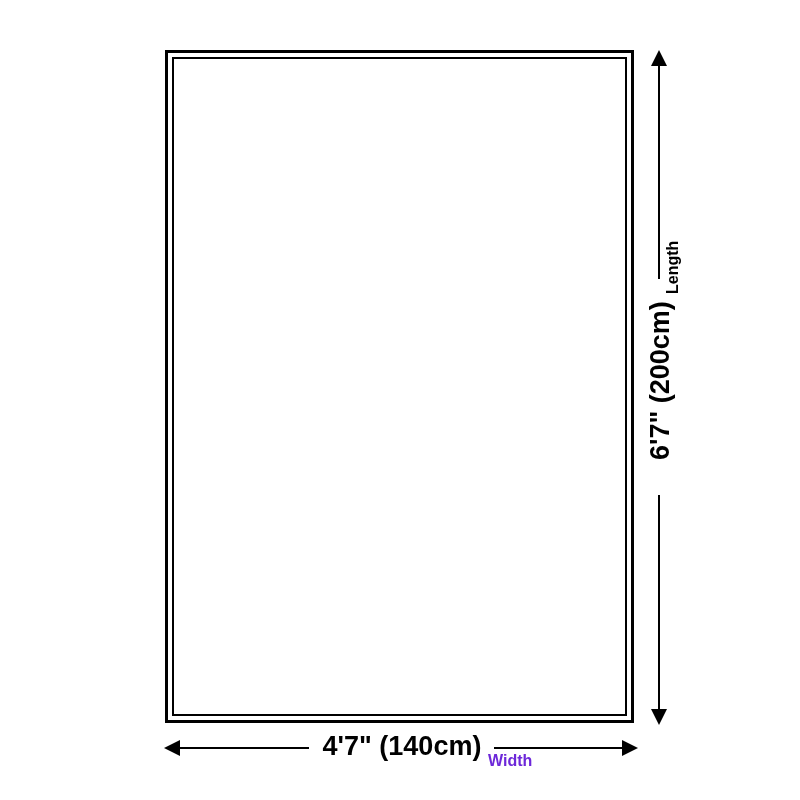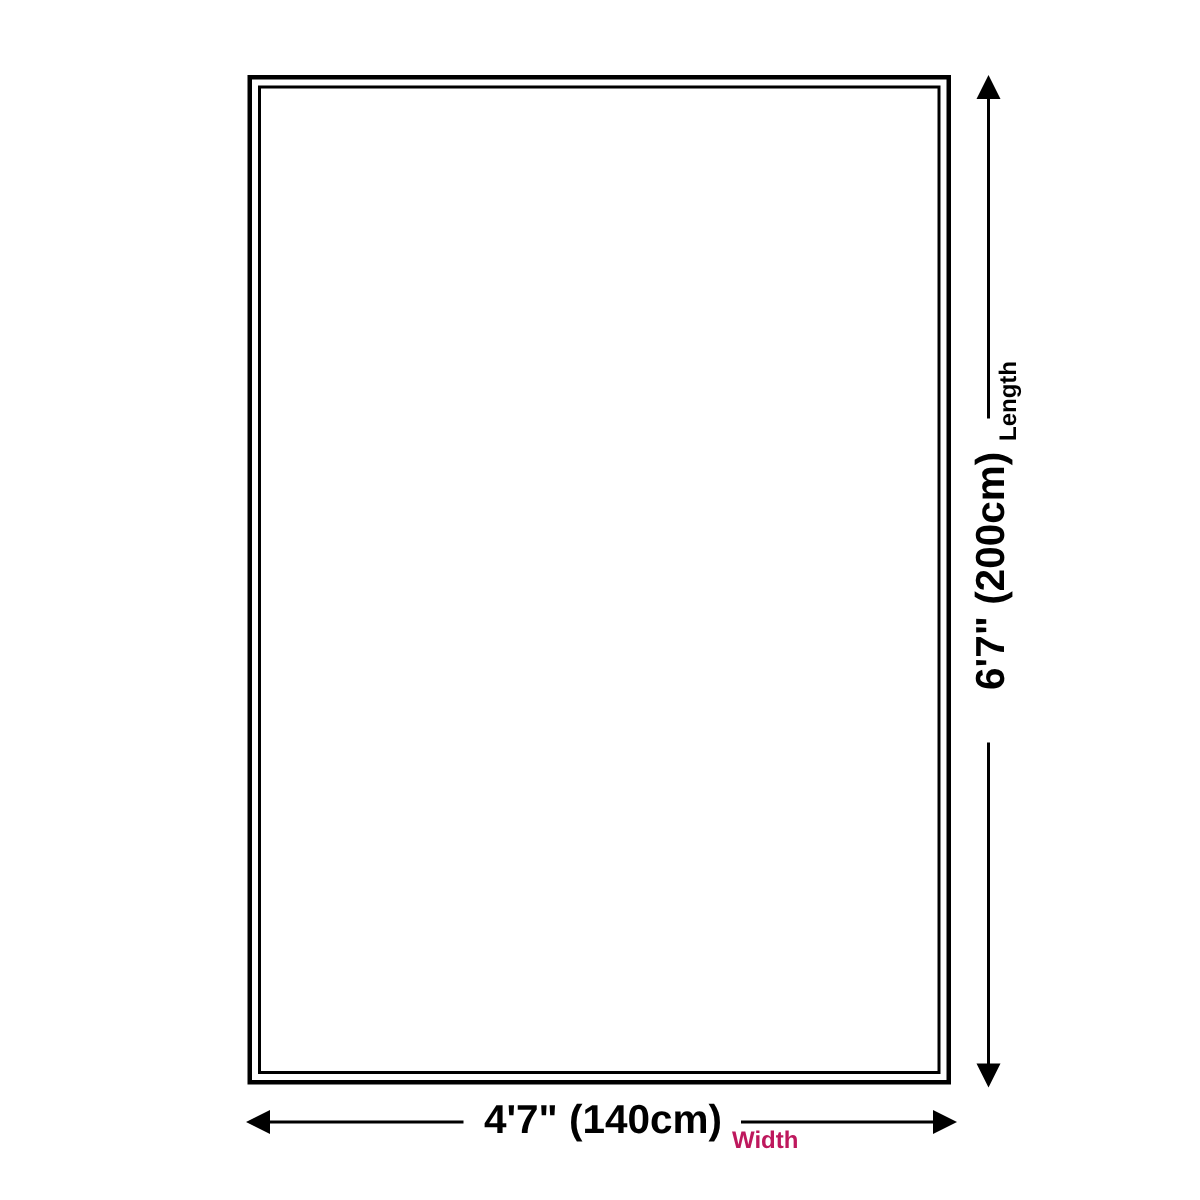--- a/index.html
+++ b/index.html
@@ -87,21 +87,21 @@
     font-size: 27px;
     font-weight: bold;
     color: #000000;
     text-align: center;
     white-space: nowrap;
   }
   .width-label {
     left: 488px; top: 752px;
     font-size: 16px;
     font-weight: bold;
-    color: #be185d;
+    color: #6d28d9;
     white-space: nowrap;
   }
 </style>
 </head>
 <body>
 
 <div class="abs rug-outer">
   <div class="rug-inner"></div>
 </div>
 

